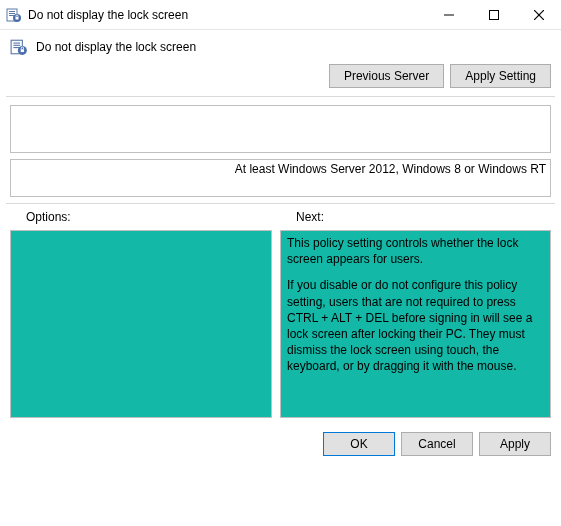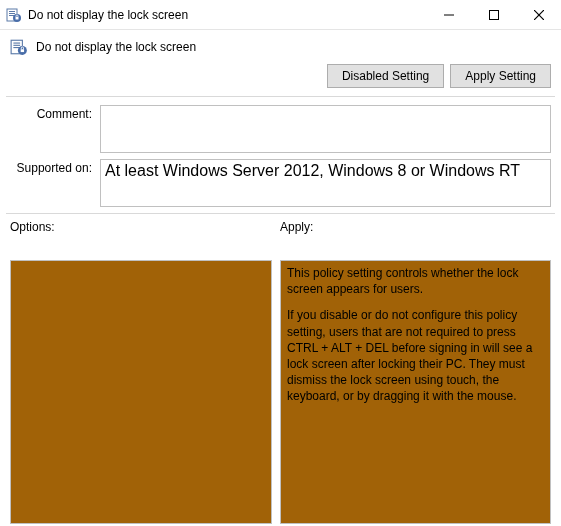--- a/index.html
+++ b/index.html
@@ -57,29 +57,29 @@
     .radio-item input { margin: 0; }
     .fields-col { flex: 1; display: flex; flex-direction: column; gap: 6px; }
     .field-row { display: flex; gap: 8px; }
     .field-label { width: 82px; text-align: right; padding-top: 2px; font-size: 12px; }
     .textbox {
       flex: 1; border: 1px solid #c0c0c0; background: #fff;
       padding: 2px 4px; font-family: inherit; font-size: 12px;
       position: relative;
     }
     .textbox.comment { height: 48px; resize: none; overflow-y: scroll; }
-    .textbox.supported { height: 48px; font-size: 16px; background: #fff; overflow-y: scroll; }
-    .labels-row { display: flex; padding: 6px 20px 2px 10px; }
+    .textbox.supported { height: 38px; font-size: 12px; background: #fff; overflow-y: scroll; text-align: right; }
+    .labels-row { display: flex; padding: 6px 20px 2px 10px; margin-left: 16px; }
     .labels-row .l-opt { width: 270px; }
     .labels-row .l-help { flex: 1; }
     .panels-row { display: flex; padding: 4px 10px 8px 10px; gap: 8px; }
     .panel {
-      border: 1px solid #c0c0c0; background: #a16207;
-      height: 264px; overflow-y: auto;
-      padding: 4px 6px; font-size: 12px; margin-top: 20px;
+      border: 1px solid #c0c0c0; background: #14b8a6;
+      height: 188px; overflow-y: auto;
+      padding: 4px 6px; font-size: 12px;
     }
     .panel.options { width: 262px; }
     .panel.help { flex: 1; line-height: 1.35; }
     .panel.help p { margin-bottom: 10px; }
     .footer {
       display: flex; justify-content: flex-end;
       padding: 6px 10px 10px 10px; gap: 6px;
     }
     
     .policy-icon-svg { display: block; }
@@ -129,46 +129,44 @@
       <rect x="3" y="8" width="6" height="1" fill="#5b7aa8"></rect>
       <circle cx="11" cy="11" r="4" fill="#4a6ea9"></circle>
       <rect x="9.5" y="10" width="3" height="2.5" fill="#fff"></rect>
       <path d="M10 10 v-1 a1 1 0 0 1 2 0 v1" fill="none" stroke="#fff" stroke-width="0.8"></path>
     </svg>
   </span>
   <div class="htitle">Do not display the lock screen</div>
 </div>
 
 <div class="nav-row">
-  <button class="btn wide">Disabled Setting</button>
+  <button class="btn wide">Previous Server</button>
   <button class="btn wide">Apply Setting</button>
 </div>
 
 <div class="divider"></div>
 
 <div class="config-area">
   <div class="fields-col">
     <div class="field-row">
-      <div class="field-label">Comment:</div>
       <textarea class="textbox comment" style=""></textarea>
     </div>
     <div class="field-row">
-      <div class="field-label">Supported on:</div>
       <div class="textbox supported">
         <span>At least Windows Server 2012, Windows 8 or Windows RT</span>
       </div>
     </div>
   </div>
 </div>
 
 <div class="divider"></div>
 
 <div class="labels-row">
   <div class="l-opt">Options:</div>
-  <div class="l-help">Apply:</div>
+  <div class="l-help">Next:</div>
 </div>
 
 <div class="panels-row">
   <div class="panel options"></div>
   <div class="panel help">
     <p>This policy setting controls whether the lock screen appears for users.</p>
     <p>If you disable or do not configure this policy setting, users that are not required to press CTRL + ALT + DEL before signing in will see a lock screen after locking their PC. They must dismiss the lock screen using touch, the keyboard, or by dragging it with the mouse.</p>
   </div>
 </div>
 

